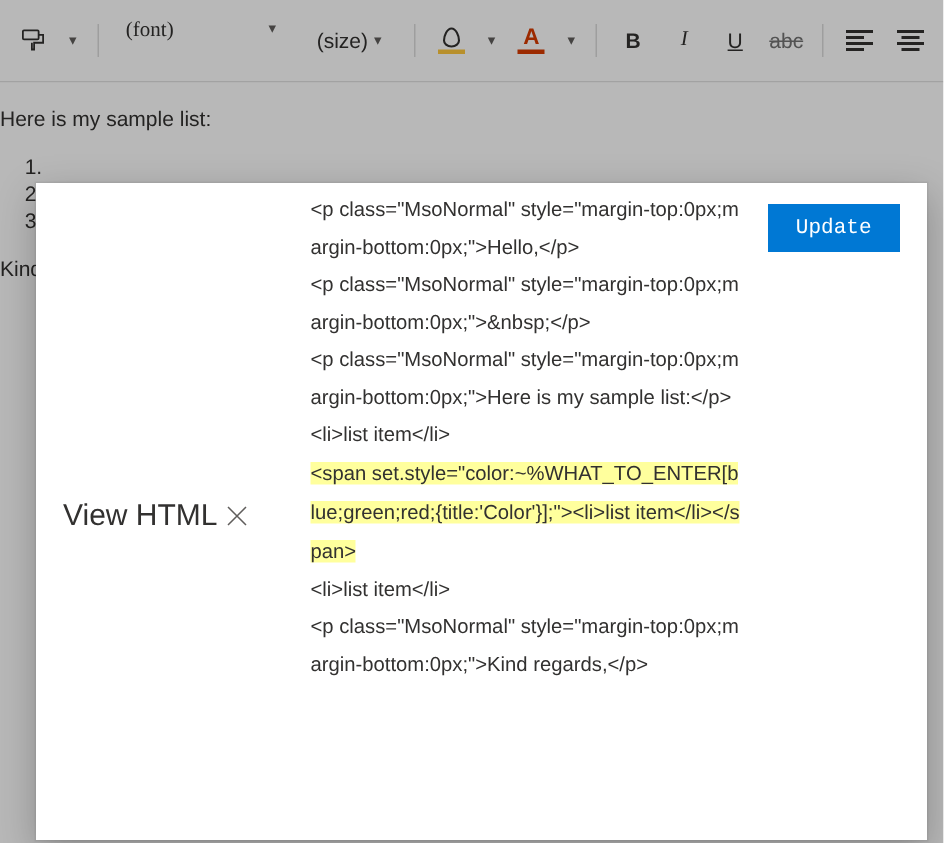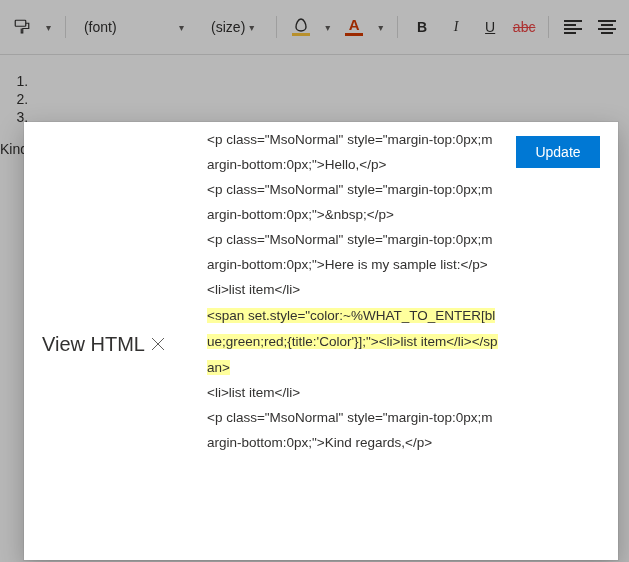--- a/index.html
+++ b/index.html
@@ -37,40 +37,41 @@
   height: 34px;
   min-width: 28px;
   padding: 0 4px;
   cursor: pointer;
 }
 .tb-sep { width: 1px; height: 22px; background: #dcdcdc; margin: 0 4px; }
 .chev { font-size: 10px; color: #605e5c; padding: 0 4px; }
 .font-select {
   width: 138px;
   display: flex;
-  align-items: center;
+  align-items: flex-start;
   justify-content: space-between;
   padding: 0 8px;
   height: 28px;
   border-right: 1px solid transparent;
   color: #323130;
+  font-family: Liberation Serif, serif;
 }
 .size-select {
   width: 68px;
   display: flex;
   align-items: center;
   justify-content: space-between;
   padding: 0 8px;
   height: 28px;
   color: #323130;
 }
 .bold { font-weight: 700; width: 24px; text-align: center; }
 .italic { font-style: italic; font-family: Georgia, serif; width: 24px; text-align: center; }
 .underline { text-decoration: underline; width: 24px; text-align: center; }
-.strike { text-decoration: line-through; width: 24px; text-align: center; color: #ef4444; }
+.strike { text-decoration: line-through; width: 24px; text-align: center; color: #737373; }
 .font-color-wrap {
   display: flex;
   flex-direction: column;
   align-items: center;
   justify-content: center;
 }
 .fc-letter { font-weight: 600; font-size: 15px; line-height: 14px; color: #d83b01; }
 .fc-bar { width: 18px; height: 3px; background: #d83b01; margin-top: 1px; }
 .hc-bar { width: 18px; height: 3px; background: #ffc83d; margin-top: 1px; }
 .editor {
@@ -133,20 +134,21 @@
   display: inline;
   box-decoration-break: clone;
   -webkit-box-decoration-break: clone;
 }
 .hl-wrap { line-height: 1.85; }
 .modal-footer {
   display: flex;
   justify-content: flex-end;
   gap: 10px;
   padding: 14px 18px 18px 0;
+  font-family: Liberation Mono, monospace;
 }
 .btn {
   height: 32px;
   min-width: 84px;
   padding: 0 18px;
   font-size: 14px;
   display: inline-flex;
   align-items: center;
   justify-content: center;
   cursor: pointer;
@@ -243,20 +245,21 @@
     <span class="align-lines al-center">
         <span></span>
         <span></span>
         <span></span>
         <span></span>
       </span>
   </div>
 </div>
 
 <div class="editor">
+  <p>Here is my sample list:</p>
   <ol>
     <li>&nbsp;</li>
     <li>&nbsp;</li>
     <li>&nbsp;</li>
   </ol>
   <p>Kind re</p>
 </div>
 
 <div class="dim-overlay"></div>
 

